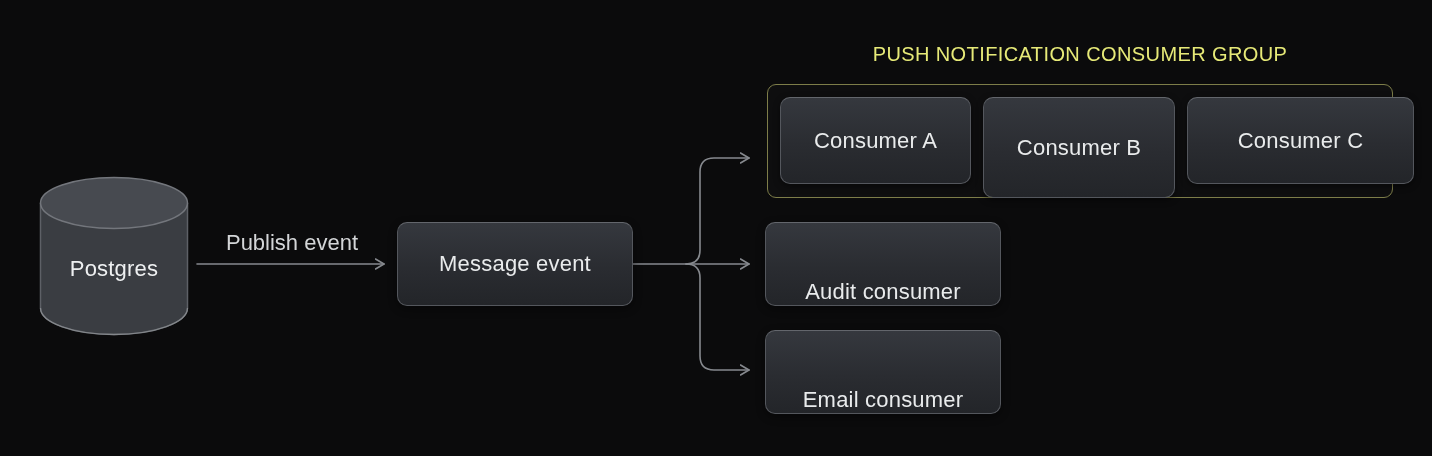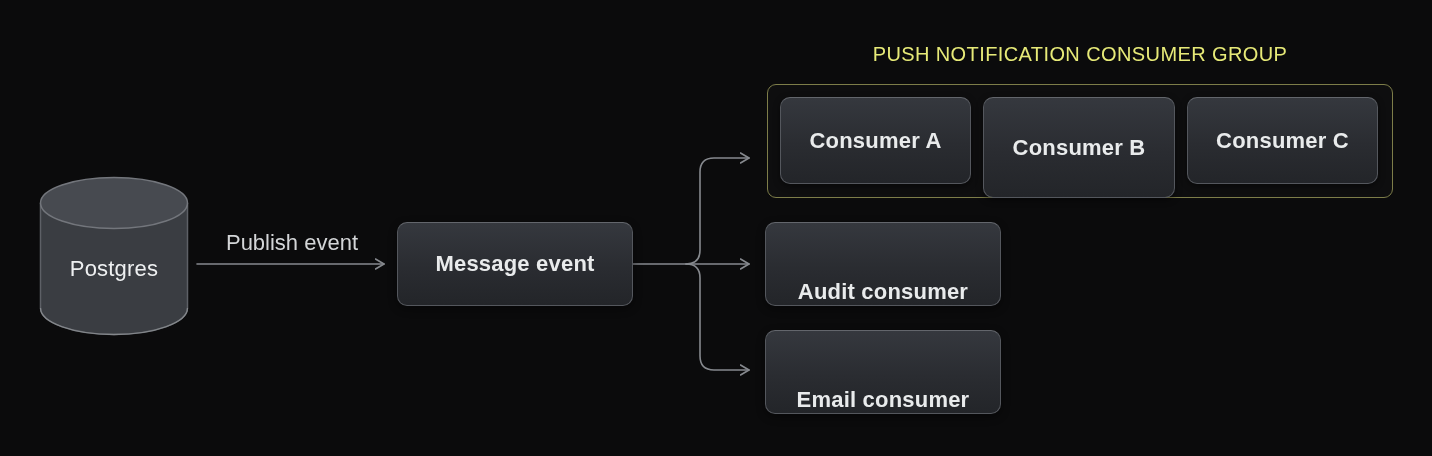--- a/index.html
+++ b/index.html
@@ -28,21 +28,20 @@
     border-top-color: #63666c;
     border-radius: 10px;
     background: linear-gradient(180deg, #35383e 0%, #2a2c31 55%, #232529 100%);
     display: flex;
     align-items: center;
     justify-content: center;
     color: #e9ebec;
     font-size: 22px;
     letter-spacing: 0.2px;
     box-shadow: 0 3px 8px rgba(0,0,0,0.45);
-    font-weight: bold;
   }
   .node-broker  { left: 397px; top: 222px; width: 236px; height: 84px; }
   .node-audit   { left: 765px; top: 222px; width: 236px; height: 84px; align-items: flex-end; }
   .node-email   { left: 765px; top: 330px; width: 236px; height: 84px; align-items: flex-end; }
 
   .group {
     position: absolute;
     left: 767px; top: 84px;
     width: 626px; height: 114px;
     box-sizing: border-box;
@@ -56,21 +55,21 @@
     width: 626px;
     text-align: center;
     color: #e7ea78;
     font-size: 20px;
     font-weight: normal;
     letter-spacing: 0.4px;
   }
   .group .node { box-shadow: 0 2px 6px rgba(0,0,0,0.5); }
   .node-consumer-a { left: 12px;  top: 12px; width: 191px; height: 87px; }
   .node-consumer-b { left: 215px; top: 12px; width: 192px; height: 101px; }
-  .node-consumer-c { left: 419px; top: 12px; width: 191px; height: 87px; }
+  .node-consumer-c { left: 419px; top: 12px; width: 227px; height: 87px; }
 
   .cylinder-wrap {
     position: absolute;
     left: 39px; top: 176px;
     width: 150px; height: 160px;
   }
   .cylinder-wrap svg { position: absolute; left: 0; top: 0; }
   .cylinder-label {
     position: absolute;
     left: 0; top: 0; right: 0; bottom: 0;

